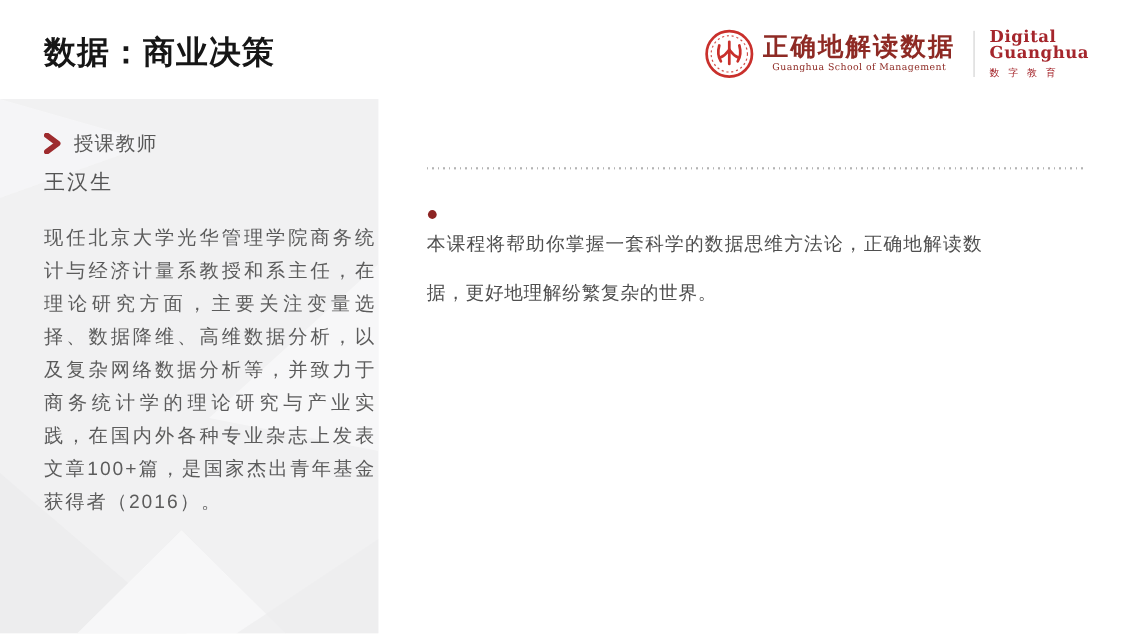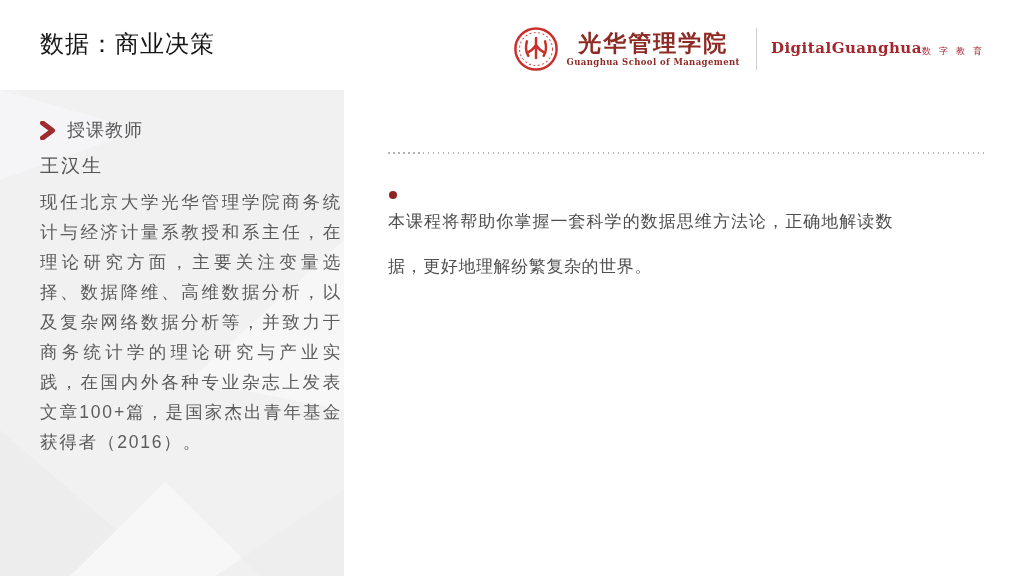--- a/index.html
+++ b/index.html
@@ -6,38 +6,38 @@
   body{
     width:1024px;height:576px;position:relative;overflow:hidden;
     background:#ffffff;
     font-family:"Liberation Sans","DejaVu Sans",sans-serif;
     -webkit-font-smoothing:antialiased;
   }
 
   
   .slide-title{
     position:absolute;left:40px;top:28px;
-    font-size:24px;font-weight:400;color:#161616;letter-spacing:1px;
+    font-size:29px;font-weight:700;color:#161616;letter-spacing:1px;
   }
   .logo{
     position:absolute;right:34px;top:20px;height:58px;
     display:flex;align-items:center;
   }
   .seal{width:46px;height:46px;flex:0 0 auto;}
   .logo-gsm{margin-left:8px;display:flex;flex-direction:column;align-items:center;}
   .logo-gsm-cn{
     font-family:"DejaVu Serif","Liberation Serif",serif;
     font-weight:700;color:#8e2a24;font-size:23px;line-height:24px;letter-spacing:2px;white-space:nowrap;
   }
   .logo-gsm-en{
     font-family:"DejaVu Serif","Liberation Serif",serif;
-    font-weight:700;color:#8e2a24;font-size:8.5px;letter-spacing:.4px;margin-top:2px;white-space:nowrap;text-align:right;
+    font-weight:400;color:#8e2a24;font-size:8.5px;letter-spacing:.4px;margin-top:2px;white-space:nowrap;text-align:right;
   }
   .logo-divider{width:1px;height:42px;background:#cfcfcf;margin:0 14px 0 16px;}
-  .logo-digital{display:flex;flex-direction:row;}
+  .logo-digital{display:flex;flex-direction:column;}
   .logo-digital-en{
     font-family:"DejaVu Serif","Liberation Serif",serif;
     font-weight:700;color:#a5262c;font-size:15px;line-height:15px;letter-spacing:.5px;
   }
   .logo-digital-cn{
     color:#a5262c;font-size:9px;letter-spacing:8px;margin-top:4px;white-space:nowrap;
   }
 
   
   .left-panel{
@@ -46,21 +46,21 @@
   }
   .panel-pattern{position:absolute;left:0;top:0;width:100%;height:100%;}
   .panel-content{position:relative;padding:28px 38px 0 40px;}
 
   .section-header{display:flex;align-items:center;}
   .chevron{width:16px;height:19px;flex:0 0 auto;margin-right:11px;}
   .section-label{font-size:18px;color:#595959;letter-spacing:1px;}
 
   .teacher-name{margin-top:11px;font-size:19px;color:#555555;letter-spacing:2px;}
   .teacher-bio{
-    margin-top:8px;width:302px;
+    margin-top:22px;width:302px;
     font-size:17.5px;line-height:30px;color:#5c5c5c;letter-spacing:1.8px;
     text-align:justify;text-justify:inter-ideograph;
   }
 
   
   .right-col{position:absolute;left:388px;top:118px;width:600px;}
   .dotted-sep{
     margin-top:34px;height:2px;width:598px;
     background-image:repeating-linear-gradient(to right,#9a9a9a 0 1.5px,transparent 1.5px 5px);
     opacity:.75;
@@ -86,21 +86,21 @@
     <circle cx="24" cy="24" r="17.2" fill="none" stroke="#c9302c" stroke-width="1.1" stroke-dasharray="2 2.6" opacity="0.85"></circle>
     <g stroke="#c9302c" stroke-width="2.6" fill="none" stroke-linecap="round">
       <path d="M14.5 16 q-2.5 9 1.5 15"></path>
       <path d="M33.5 16 q2.5 9 -1.5 15"></path>
       <path d="M24 12.5 v21"></path>
       <path d="M24 20 q-4 5.5 -8.5 7.5"></path>
       <path d="M24 20 q4 5.5 8.5 7.5"></path>
     </g>
   </svg>
   <div class="logo-gsm">
-    <div class="logo-gsm-cn">光华管理学院</div>
+    <div class="logo-gsm-cn">正确地解读数据</div>
     <div class="logo-gsm-en">Guanghua School of Management</div>
   </div>
   <div class="logo-divider"></div>
   <div class="logo-digital">
     <div class="logo-digital-en">Digital</div>
     <div class="logo-digital-en">Guanghua</div>
     <div class="logo-digital-cn">数字教育</div>
   </div>
 </div>
 

